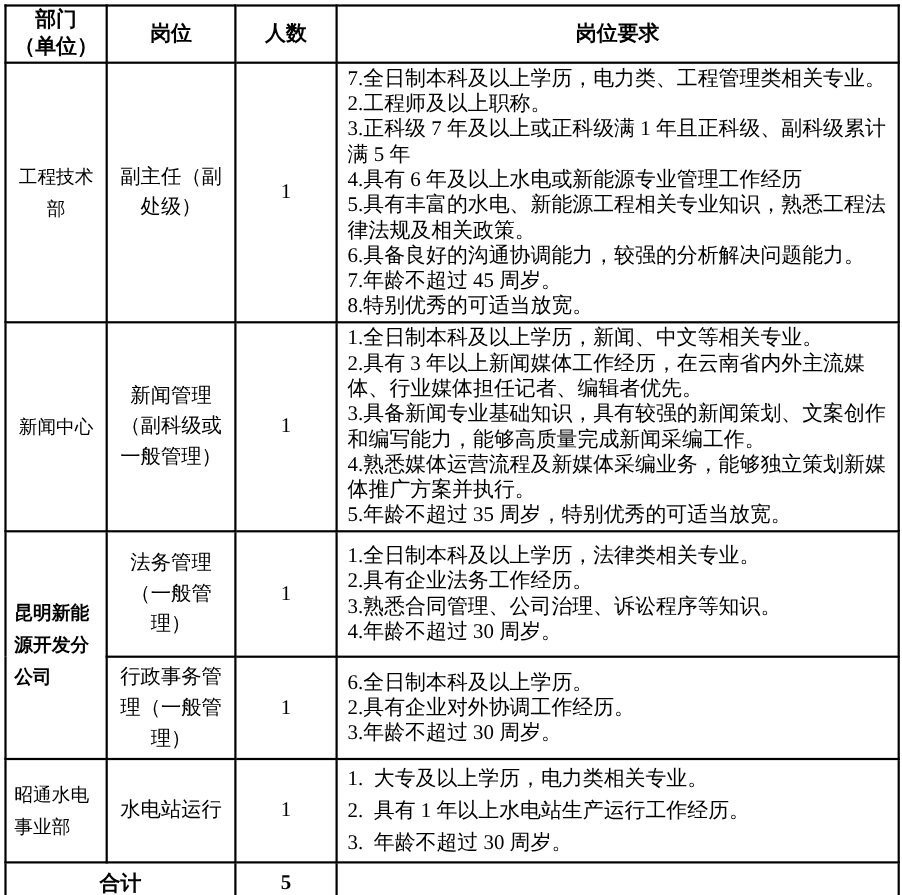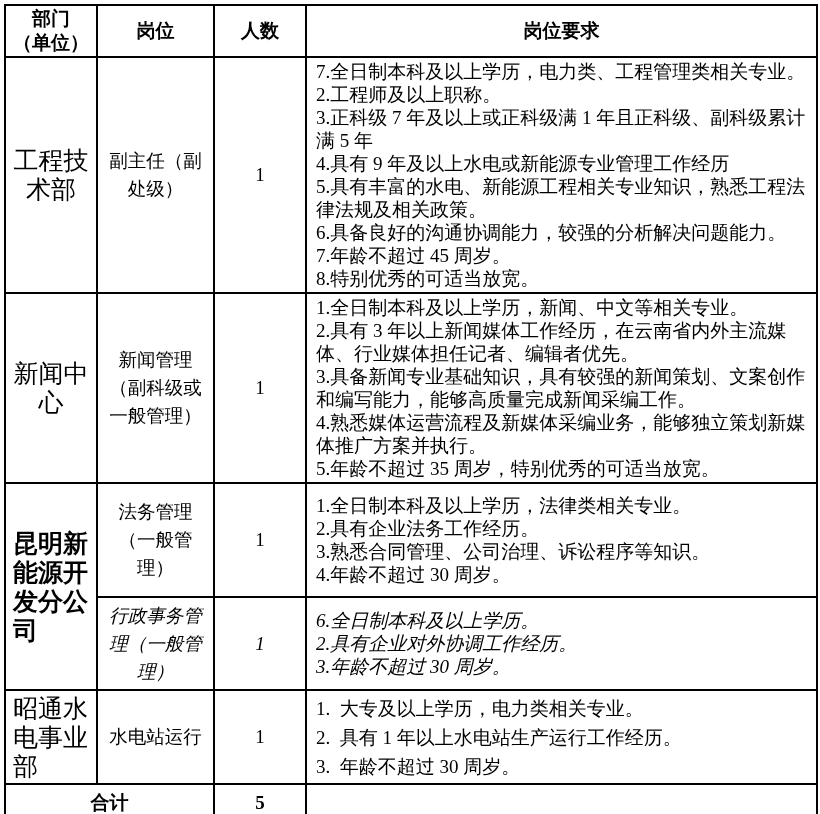--- a/index.html
+++ b/index.html
@@ -23,21 +23,21 @@
   }
   .recruit th {
     font-size: 19px;
     font-weight: bold;
     text-align: center;
     line-height: 24px;
     white-space: pre-line;
     padding: 1px 2px;
   }
   td.dept {
-    font-size: 25px;
+    font-size: 17px;
     line-height: 29px;
     text-align: center;
     padding: 2px 6px;
   }
   td.dept.left { text-align: left; padding: 2px 4px 2px 7px; margin-left: 16px; }
   td.dept.bold { font-weight: bold; }
   td.pos {
     font-size: 18.5px;
     line-height: 28px;
     text-align: center;
@@ -52,21 +52,21 @@
     font-size: 19px;
     line-height: 23px;
     text-align: left;
     padding: 2px 6px 2px 9px;
   }
   .req-line { white-space: pre-wrap; }
   tr.h-head  { height: 48px; }
   tr.h-r1    { height: 231px; }
   tr.h-r2    { height: 188px; }
   tr.h-r3a   { height: 114px; }
-  tr.h-r3b   { height: 93px; font-style: italic; }
+  tr.h-r3b   { height: 93px; }
   tr.h-r4    { height: 94px; }
   tr.h-foot  { height: 38px; }
   td.total-label {
     font-size: 19px;
     font-weight: bold;
     text-align: center;
   }
   td.total-num { font-weight: bold; }
   tr.h-r4 td.req { line-height: 29px; }
 </style>
@@ -91,21 +91,21 @@
   </thead>
   <tbody>
     <tr class="h-r1">
       <td class="dept">工程技术部</td>
       <td class="pos">副主任（副处级）</td>
       <td class="num">1</td>
       <td class="req">
           <div class="req-line">7.全日制本科及以上学历，电力类、工程管理类相关专业。</div>
           <div class="req-line">2.工程师及以上职称。</div>
           <div class="req-line">3.正科级 7 年及以上或正科级满 1 年且正科级、副科级累计满 5 年</div>
-          <div class="req-line">4.具有 9 年及以上水电或新能源专业管理工作经历</div>
+          <div class="req-line">4.具有 6 年及以上水电或新能源专业管理工作经历</div>
           <div class="req-line">5.具有丰富的水电、新能源工程相关专业知识，熟悉工程法律法规及相关政策。</div>
           <div class="req-line">6.具备良好的沟通协调能力，较强的分析解决问题能力。</div>
           <div class="req-line">7.年龄不超过 45 周岁。</div>
           <div class="req-line">8.特别优秀的可适当放宽。</div>
         </td>
     </tr>
     <tr class="h-r2">
       <td class="dept">新闻中心</td>
       <td class="pos">新闻管理（副科级或一般管理）</td>
       <td class="num">1</td>

